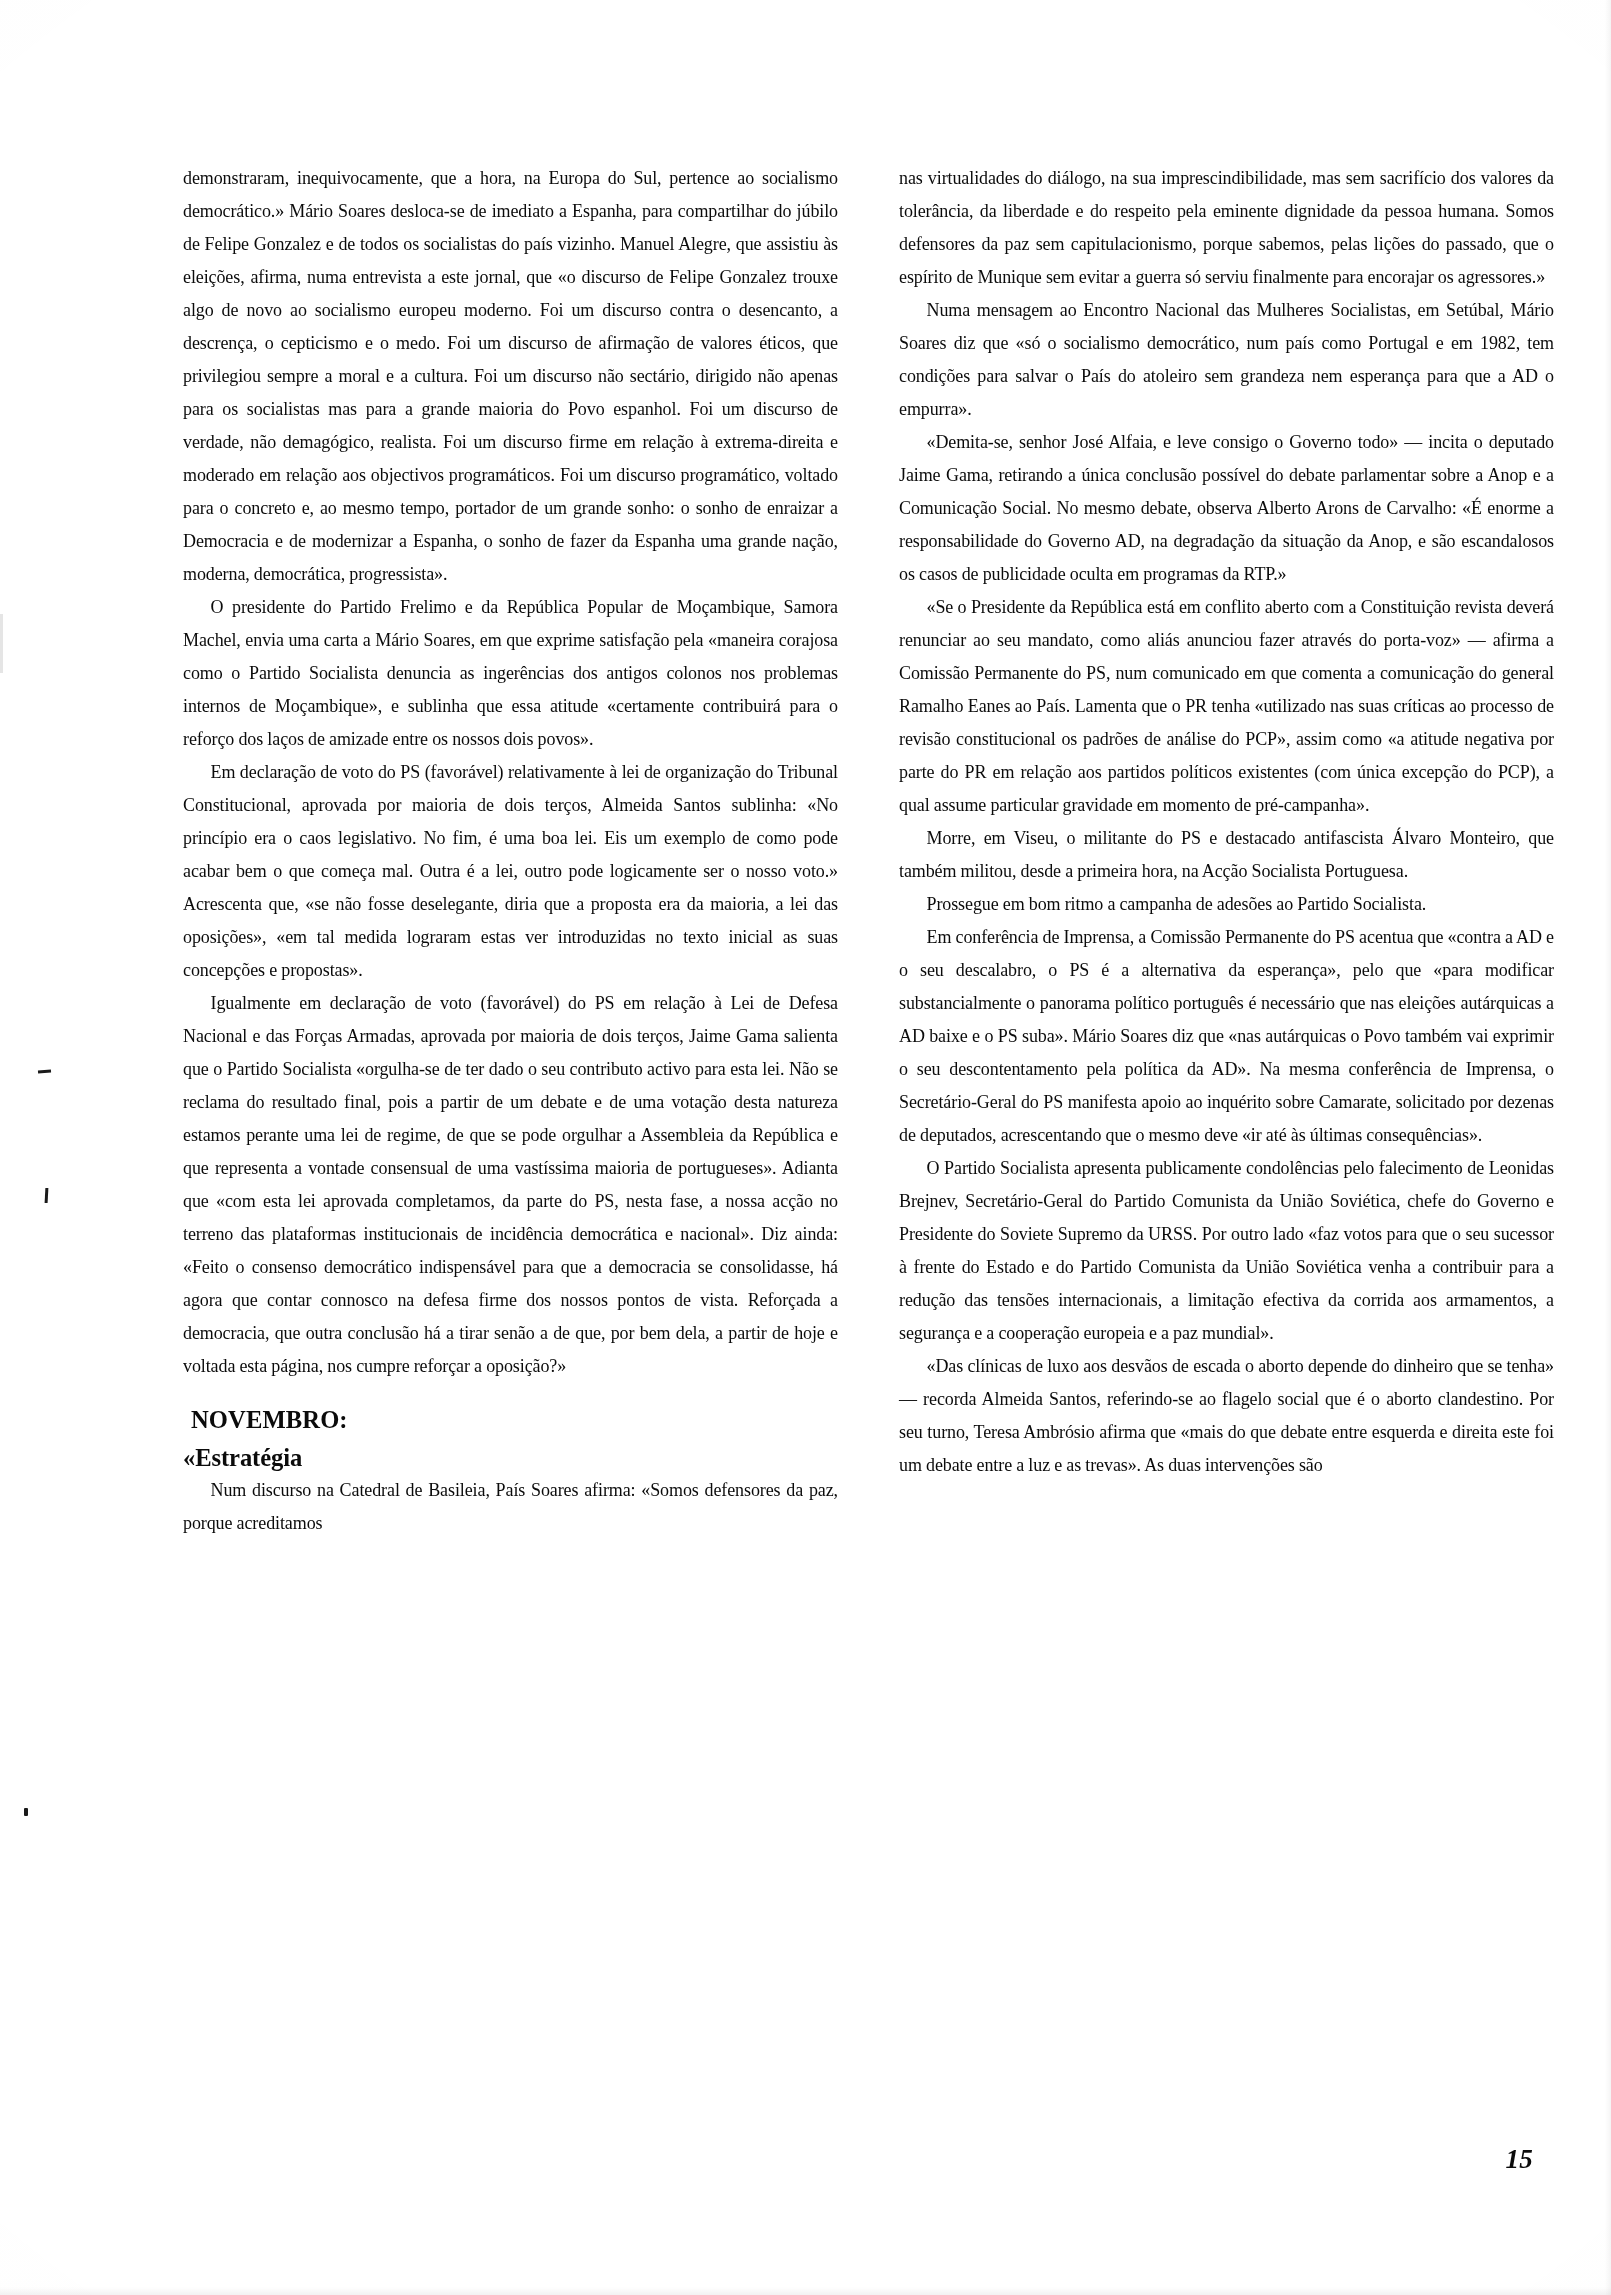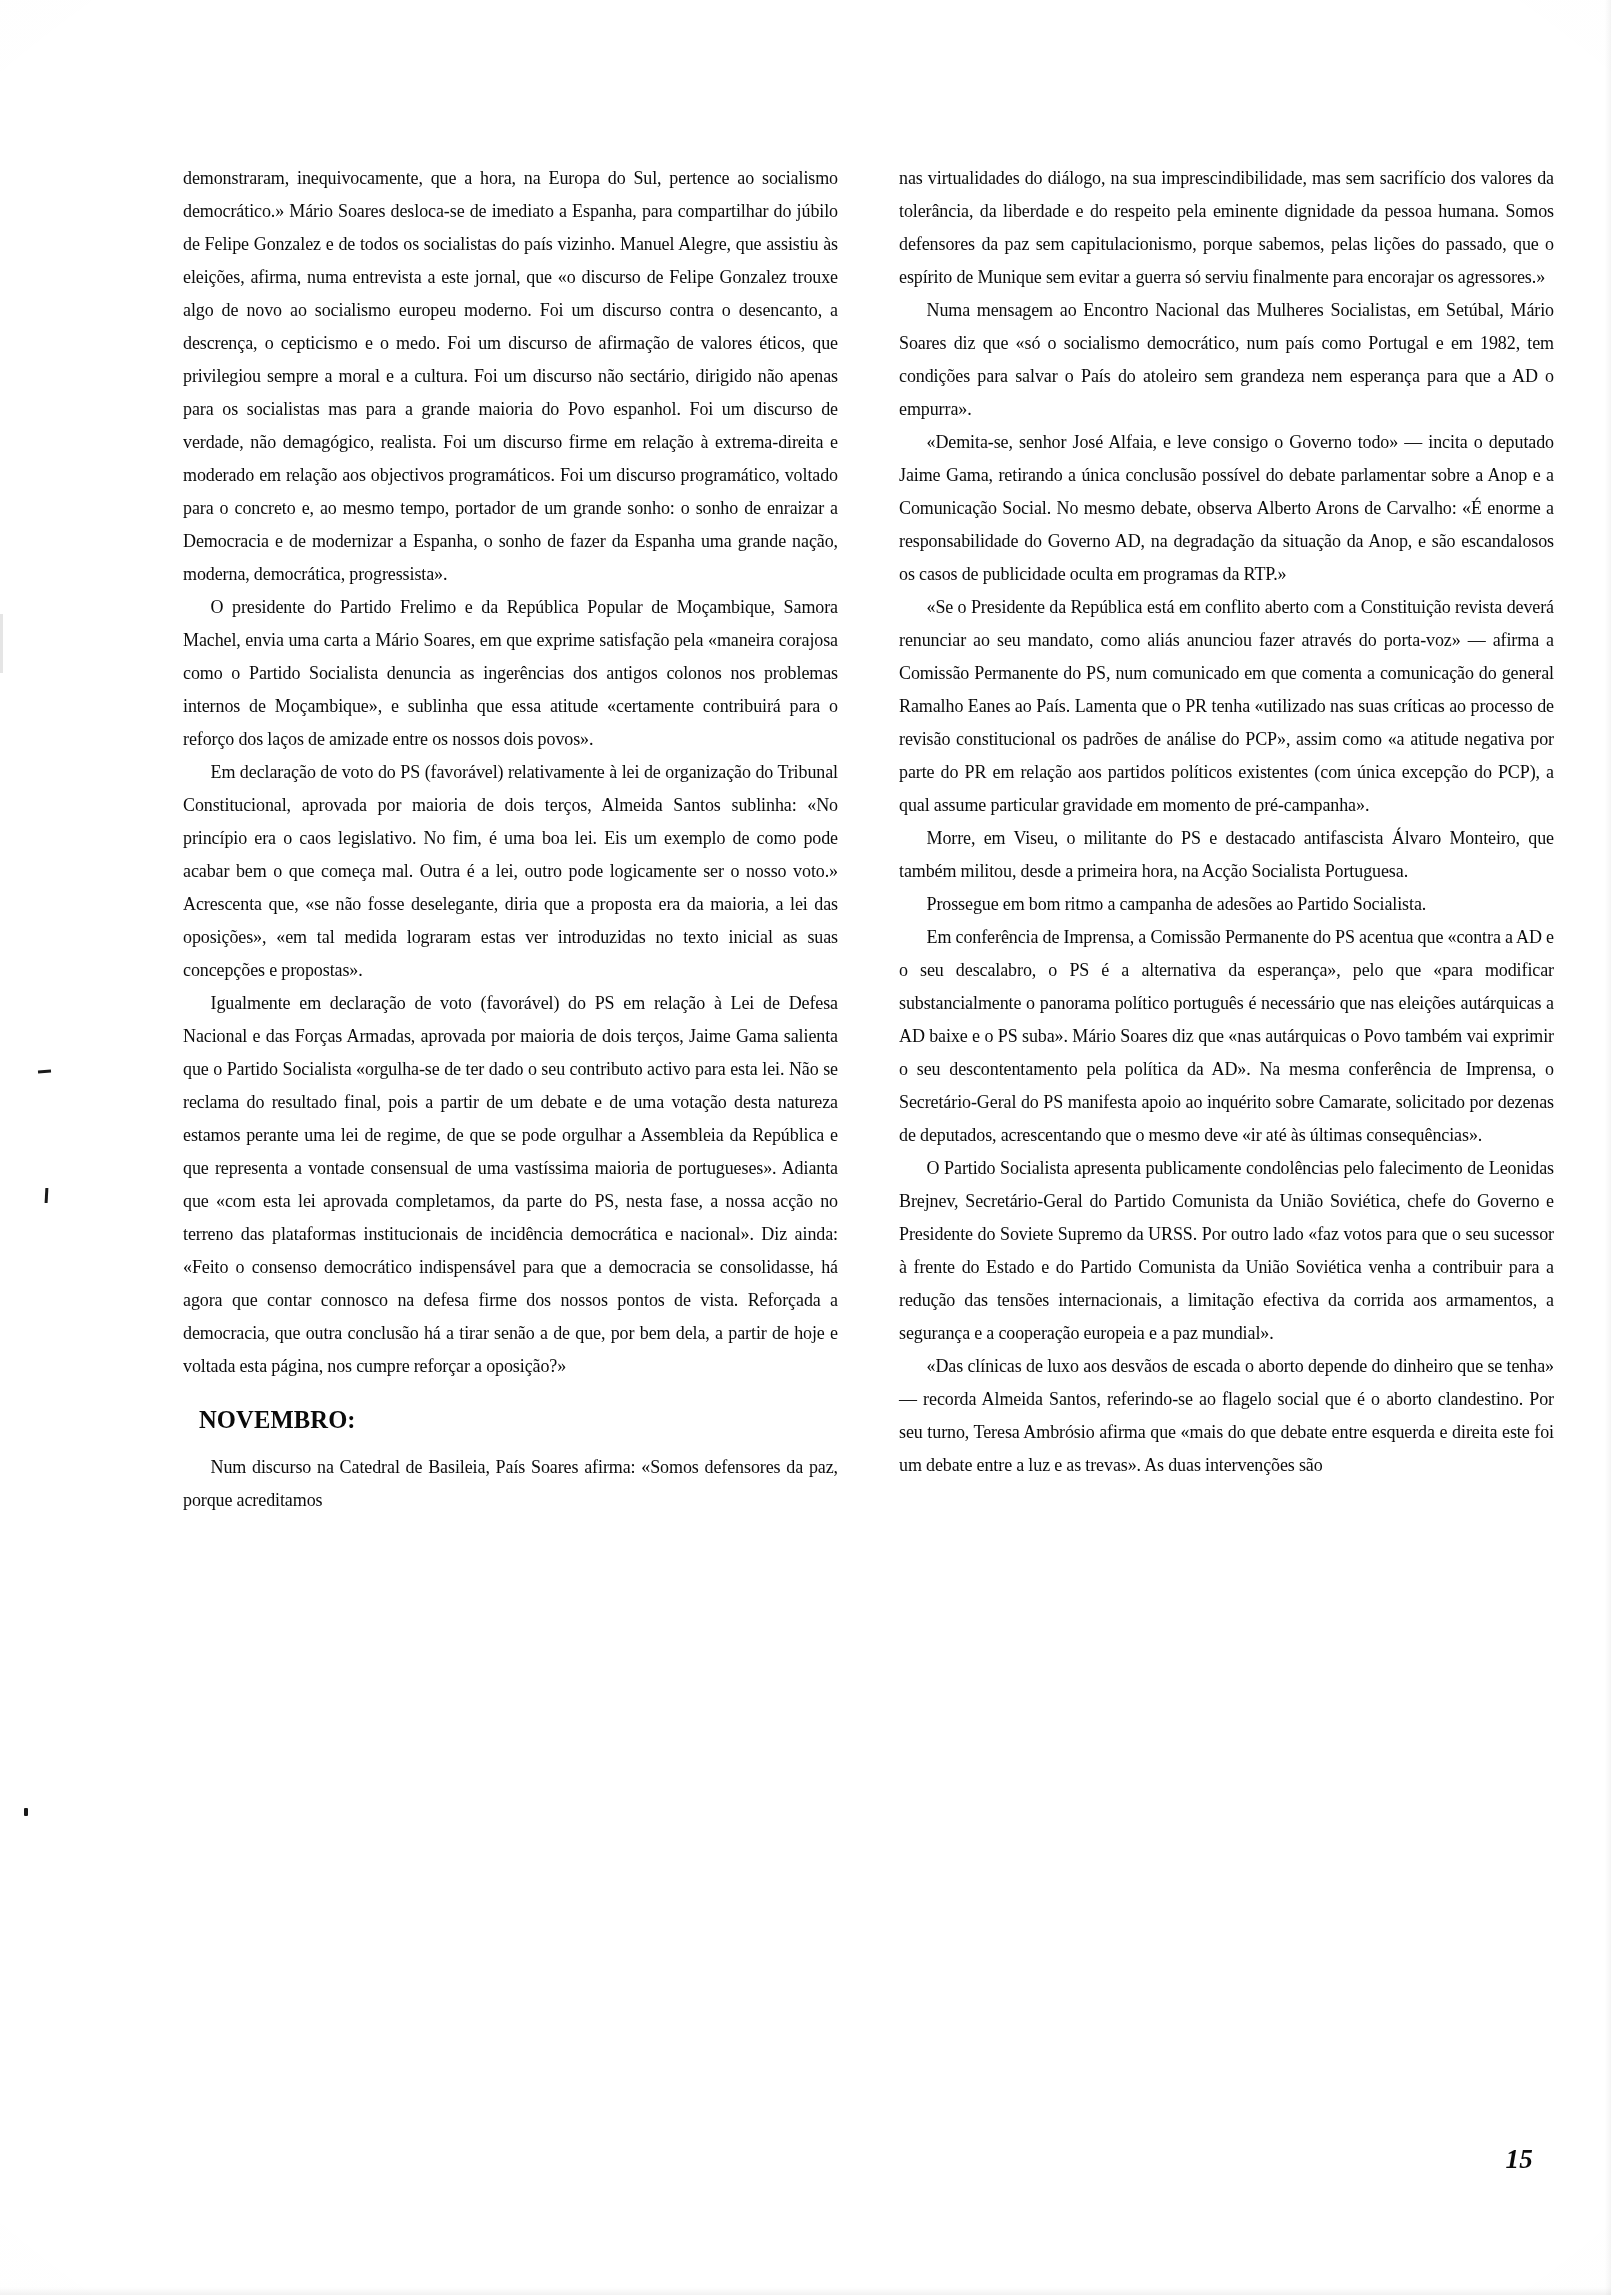--- a/index.html
+++ b/index.html
@@ -67,21 +67,21 @@
   
   p.para:last-child {
     text-align-last: left;
   }
 
   
   .heading-block {
     margin-top: 21.6px;
   }
   h2.month {
-    margin: 16px;
+    margin: 8px;
     font-size: 24.6px;
     line-height: 30.5px;
     font-weight: bold;
     letter-spacing: 0.1px;
     text-align: left;
   }
   h3.subhead {
     margin: 0;
     font-size: 24.6px;
     line-height: 30.5px;
@@ -170,20 +170,21 @@
       <p class="para first">demonstraram, inequivocamente, que a hora, na Europa do Sul, pertence ao socialismo democrático.» Mário Soares desloca-se de imediato a Espanha, para compartilhar do júbilo de Felipe Gonzalez e de todos os socialistas do país vizinho. Manuel Alegre, que assistiu às eleições, afirma, numa entrevista a este jornal, que «o discurso de Felipe Gonzalez trouxe algo de novo ao socialismo europeu moderno. Foi um discurso contra o desencanto, a descrença, o cepticismo e o medo. Foi um discurso de afirmação de valores éticos, que privilegiou sempre a moral e a cultura. Foi um discurso não sectário, dirigido não apenas para os socialistas mas para a grande maioria do Povo espanhol. Foi um discurso de verdade, não demagógico, realista. Foi um discurso firme em relação à extrema-direita e moderado em relação aos objectivos programáticos. Foi um discurso programático, voltado para o concreto e, ao mesmo tempo, portador de um grande sonho: o sonho de enraizar a Democracia e de modernizar a Espanha, o sonho de fazer da Espanha uma grande nação, moderna, democrática, progressista».</p>
 
       <p class="para">O presidente do Partido Frelimo e da República Popular de Moçambique, Samora Machel, envia uma carta a Mário Soares, em que exprime satisfação pela «maneira corajosa como o Partido Socialista denuncia as ingerências dos antigos colonos nos problemas internos de Moçambique», e sublinha que essa atitude «certamente contribuirá para o reforço dos laços de amizade entre os nossos dois povos».</p>
 
       <p class="para">Em declaração de voto do PS (favorável) relativamente à lei de organização do Tribunal Constitucional, aprovada por maioria de dois terços, Almeida Santos sublinha: «No princípio era o caos legislativo. No fim, é uma boa lei. Eis um exemplo de como pode acabar bem o que começa mal. Outra é a lei, outro pode logicamente ser o nosso voto.» Acrescenta que, «se não fosse deselegante, diria que a proposta era da maioria, a lei das oposições», «em tal medida lograram estas ver introduzidas no texto inicial as suas concepções e propostas».</p>
 
       <p class="para">Igualmente em declaração de voto (favorável) do PS em relação à Lei de Defesa Nacional e das Forças Armadas, aprovada por maioria de dois terços, Jaime Gama salienta que o Partido Socialista «orgulha-se de ter dado o seu contributo activo para esta lei. Não se reclama do resultado final, pois a partir de um debate e de uma votação desta natureza estamos perante uma lei de regime, de que se pode orgulhar a Assembleia da República e que representa a vontade consensual de uma vastíssima maioria de portugueses». Adianta que «com esta lei aprovada completamos, da parte do PS, nesta fase, a nossa acção no terreno das plataformas institucionais de incidência democrática e nacional». Diz ainda: «Feito o consenso democrático indispensável para que a democracia se consolidasse, há agora que contar connosco na defesa firme dos nossos pontos de vista. Reforçada a democracia, que outra conclusão há a tirar senão a de que, por bem dela, a partir de hoje e voltada esta página, nos cumpre reforçar a oposição?»</p>
 
       <div class="heading-block">
         <h2 class="month">NOVEMBRO:</h2>
+        <h3 class="subhead">«Estratégia</h3>
       </div>
 
       <p class="para after-head">Num discurso na Catedral de Basileia, País Soares afirma: «Somos defensores da paz, porque acreditamos</p>
 
     </div>
 
     <div class="col">
 
       <p class="para first">nas virtualidades do diálogo, na sua imprescindibilidade, mas sem sacrifício dos valores da tolerância, da liberdade e do respeito pela eminente dignidade da pessoa humana. Somos defensores da paz sem capitulacionismo, porque sabemos, pelas lições do passado, que o espírito de Munique sem evitar a guerra só serviu finalmente para encorajar os agressores.»</p>
 

